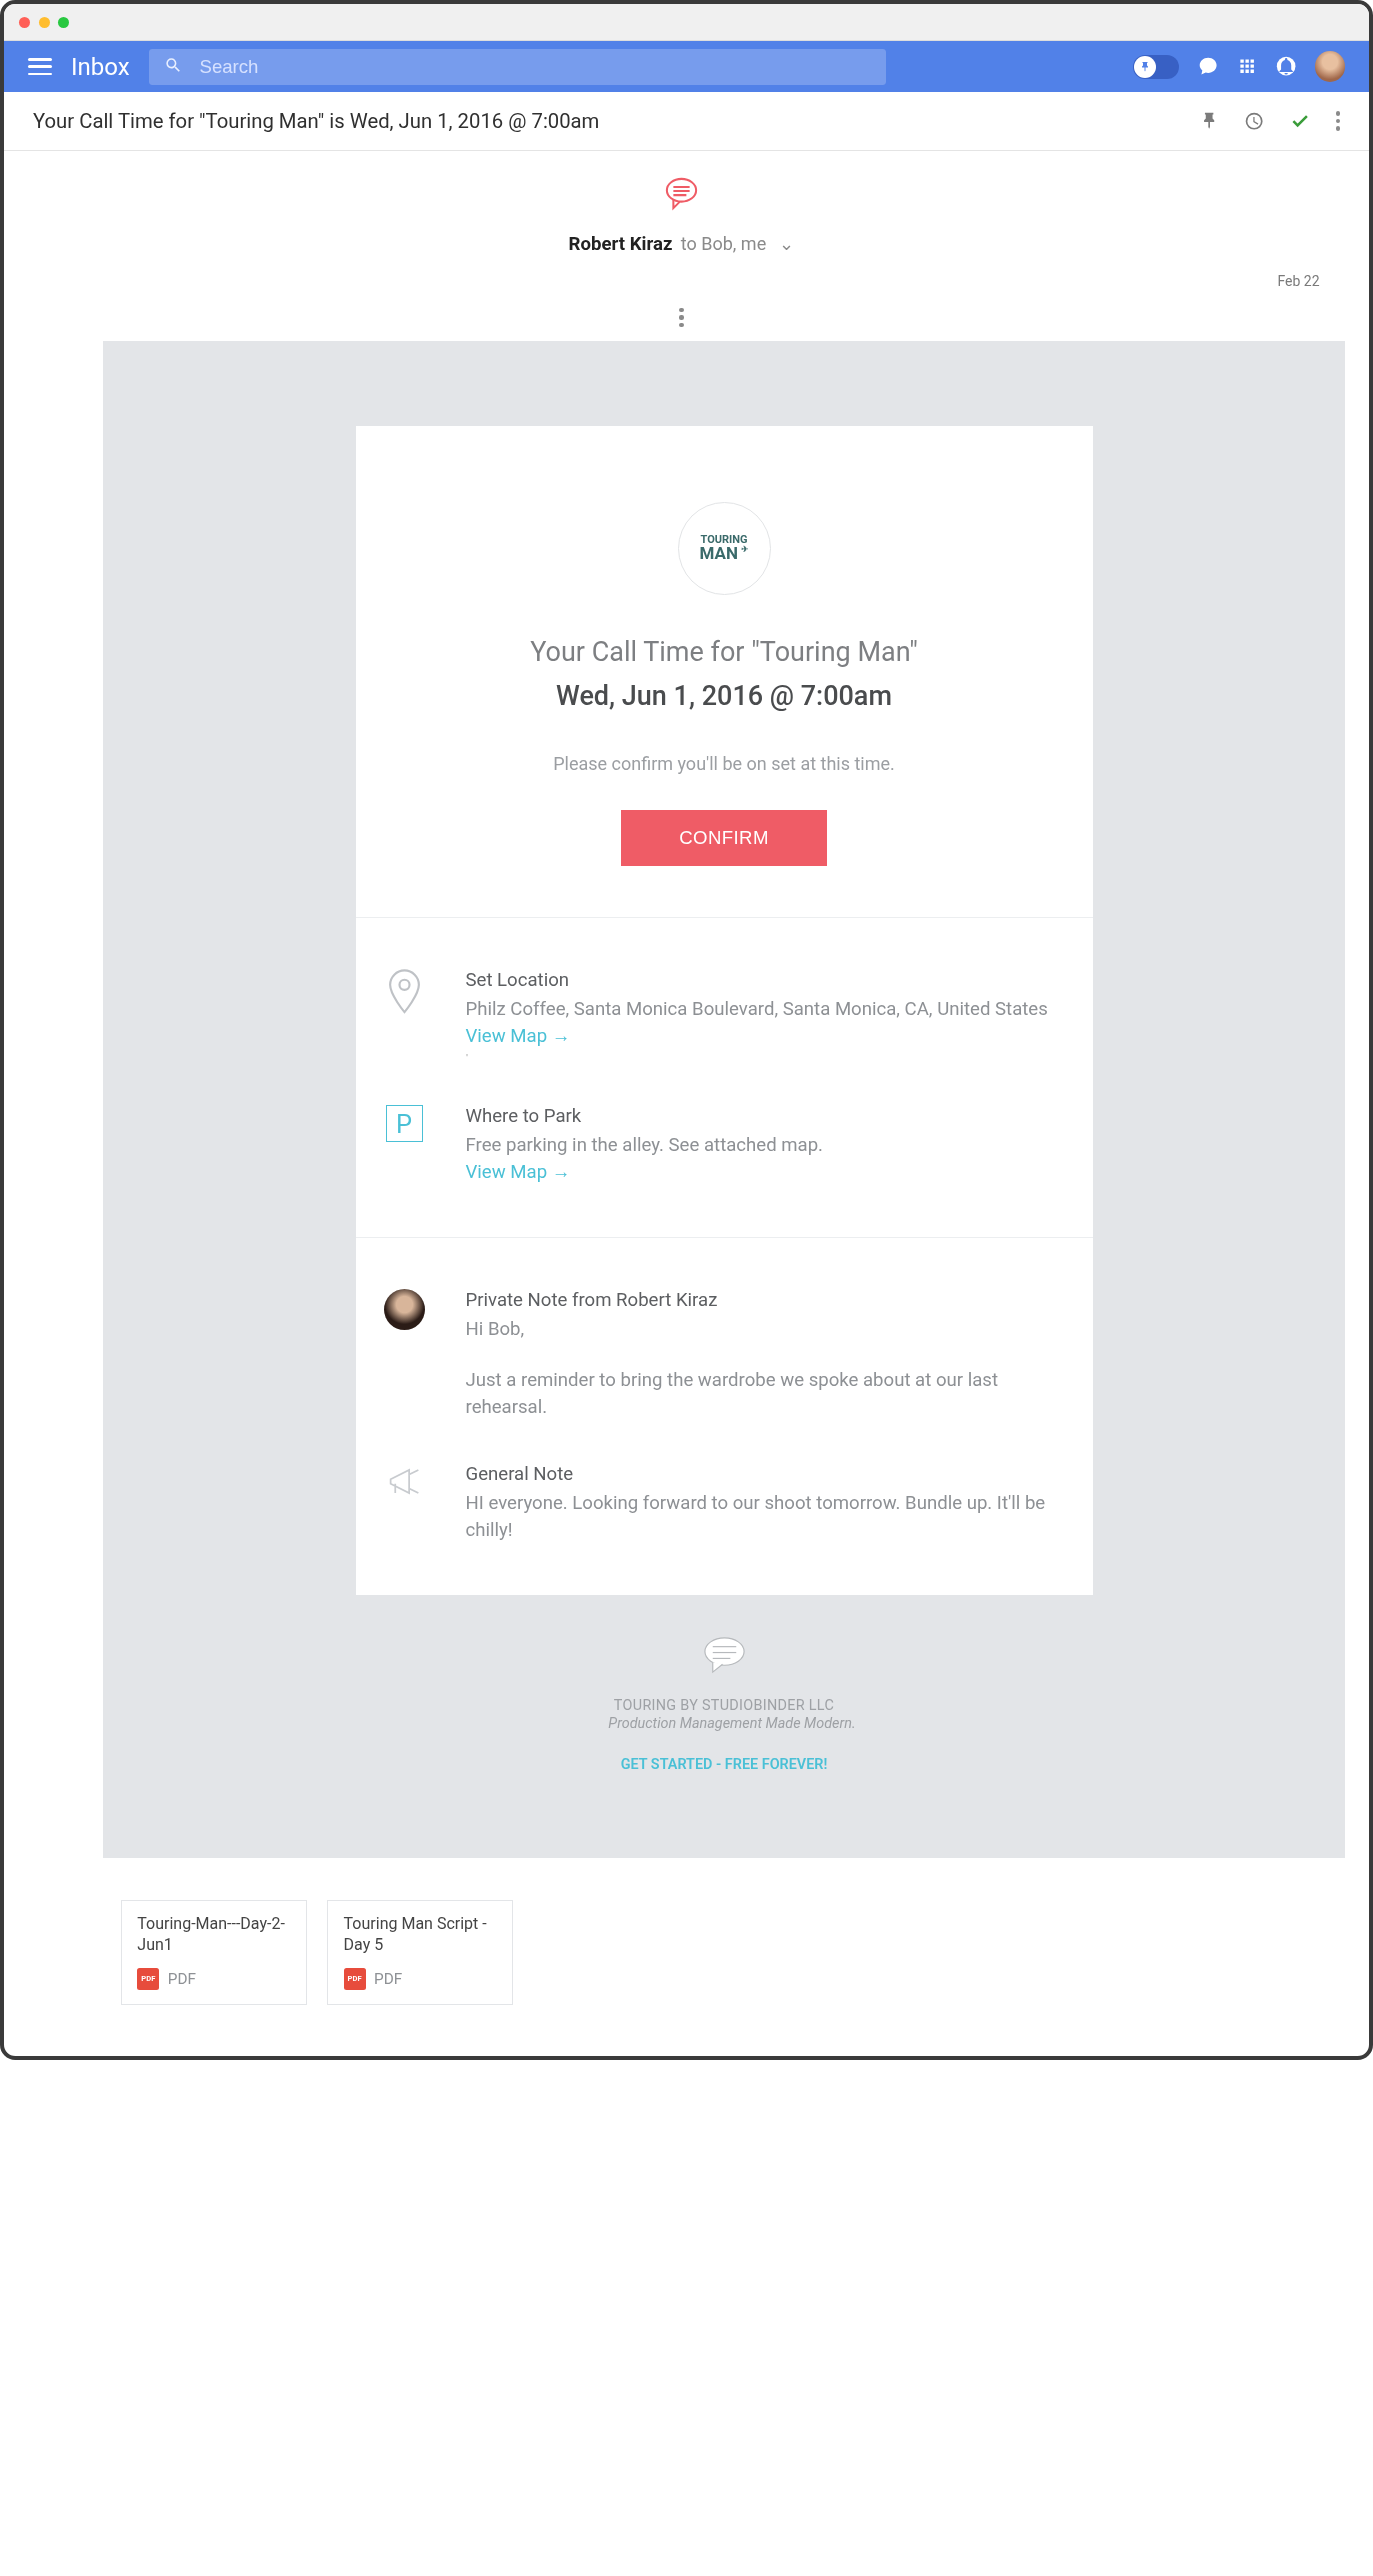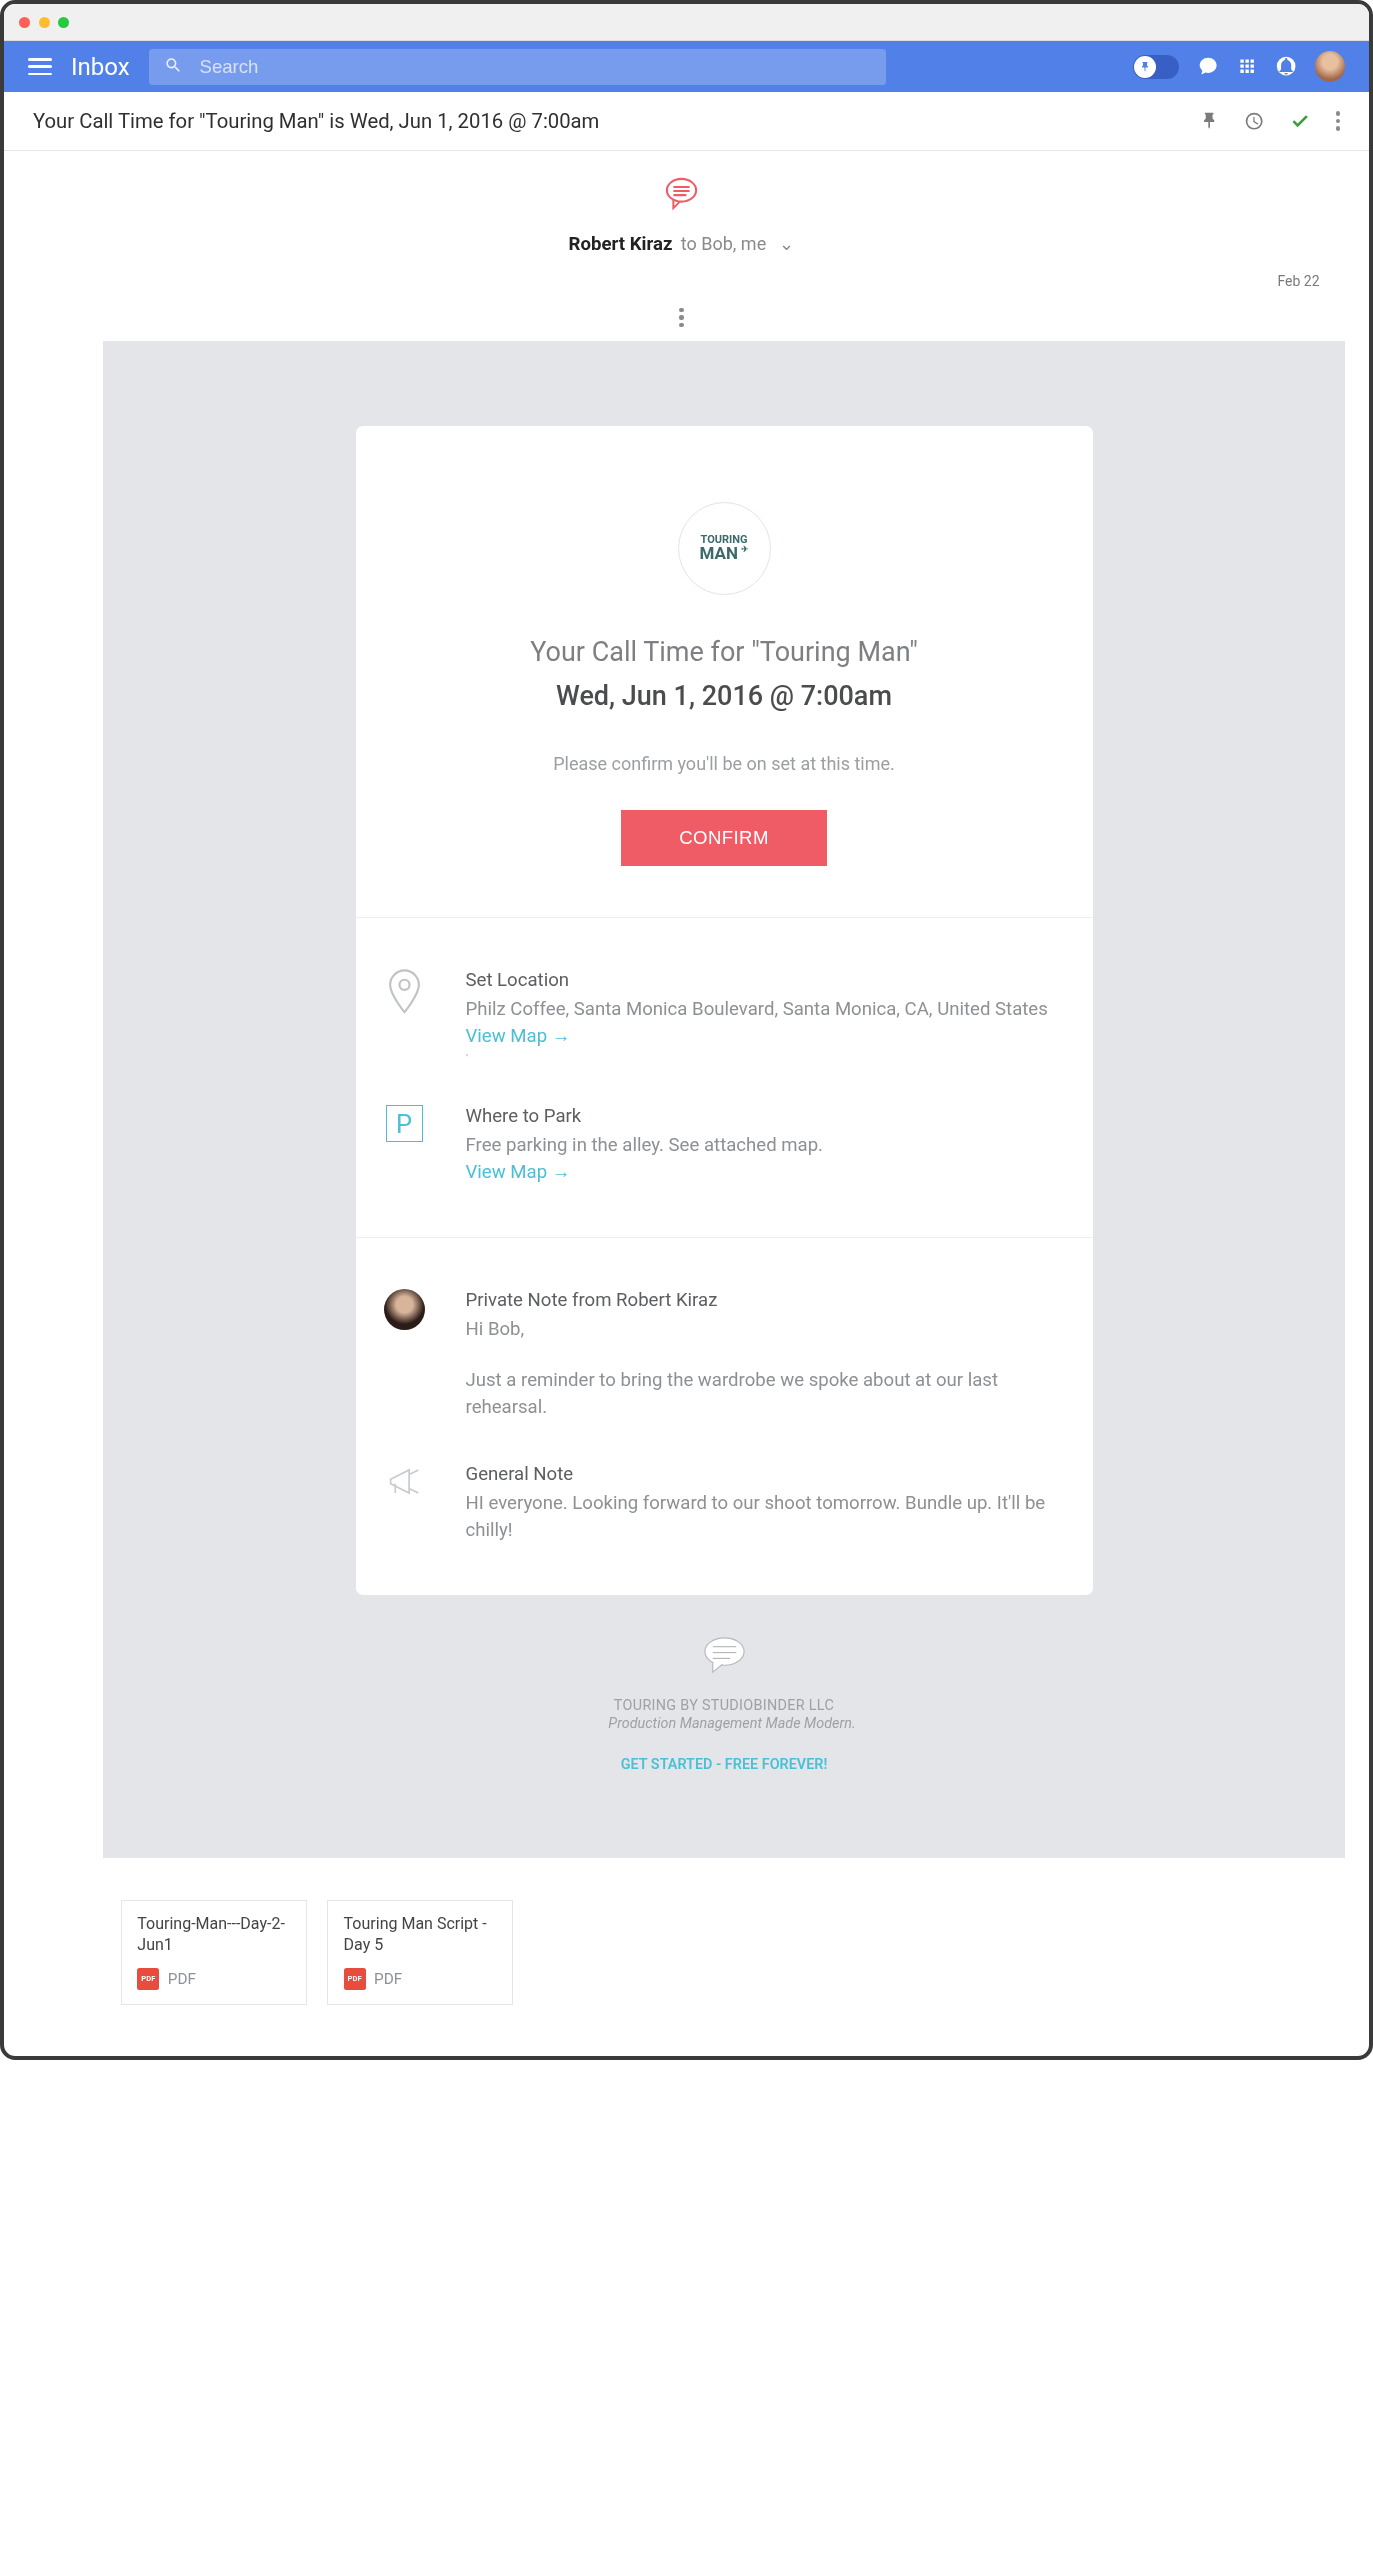--- a/index.html
+++ b/index.html
@@ -90,21 +90,21 @@
 .sender-name { font-weight:700; font-size:18.6px; color:#222; }
 .sender-to { font-size:18px; color:#8a8a8a; margin-left:5.1px; }
 .sender-date { margin-left:auto; font-size:14px; color:#7a7a7a; margin-right: 15.3px; }
 
 .email-canvas {
   background:#e3e5e8;
   margin-left: 75px;
   padding: 85px 0 59px;
 }
 .email-card {
-  background:#fff; width: 737px; margin: 0 auto; border-radius: 7px;
+  background:#fff; width: 737px; margin: 0 auto;
 }
 .card-top { text-align:center; padding: 76px 51px 51px; border-bottom: 0.8px solid #eceef0; }
 .logo-circle {
   width: 93px; height:93px; border:1.7px solid #e2e4e6; border-radius:50%;
   margin: 0 auto 41px; display:flex; flex-direction:column;
   align-items:center; justify-content:center; font-weight:700;
   color:#3a6a6a; font-size:13.6px; line-height:1.05;
 }
 .card-title { font-size:27px; color:#7d7f82; font-weight:400; margin-bottom:12px; }
 .card-datetime { font-size:27px; color:#4a4c4e; font-weight:500; margin-bottom:41px; }

